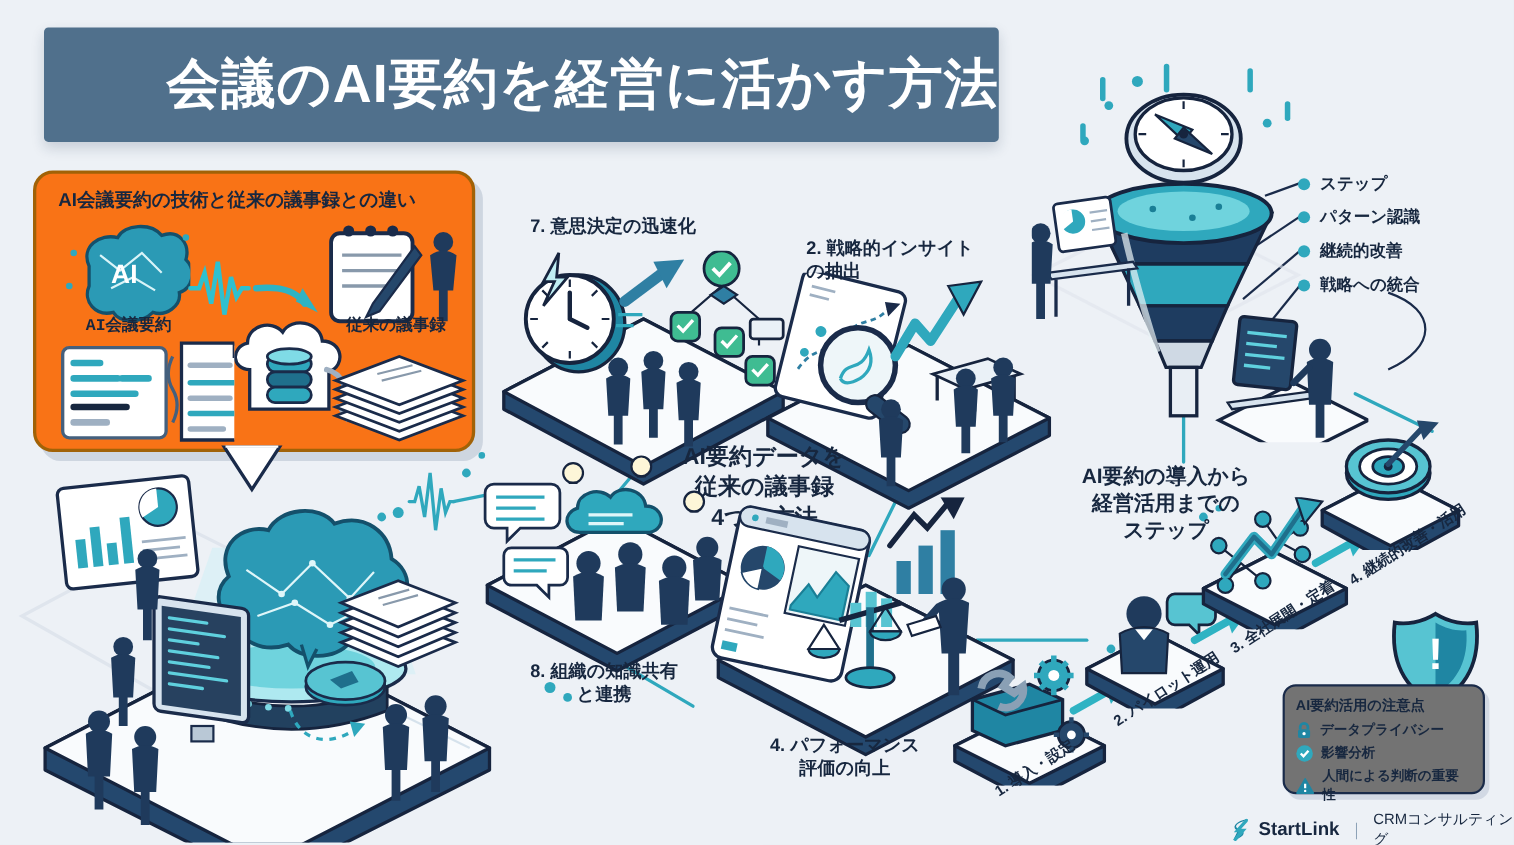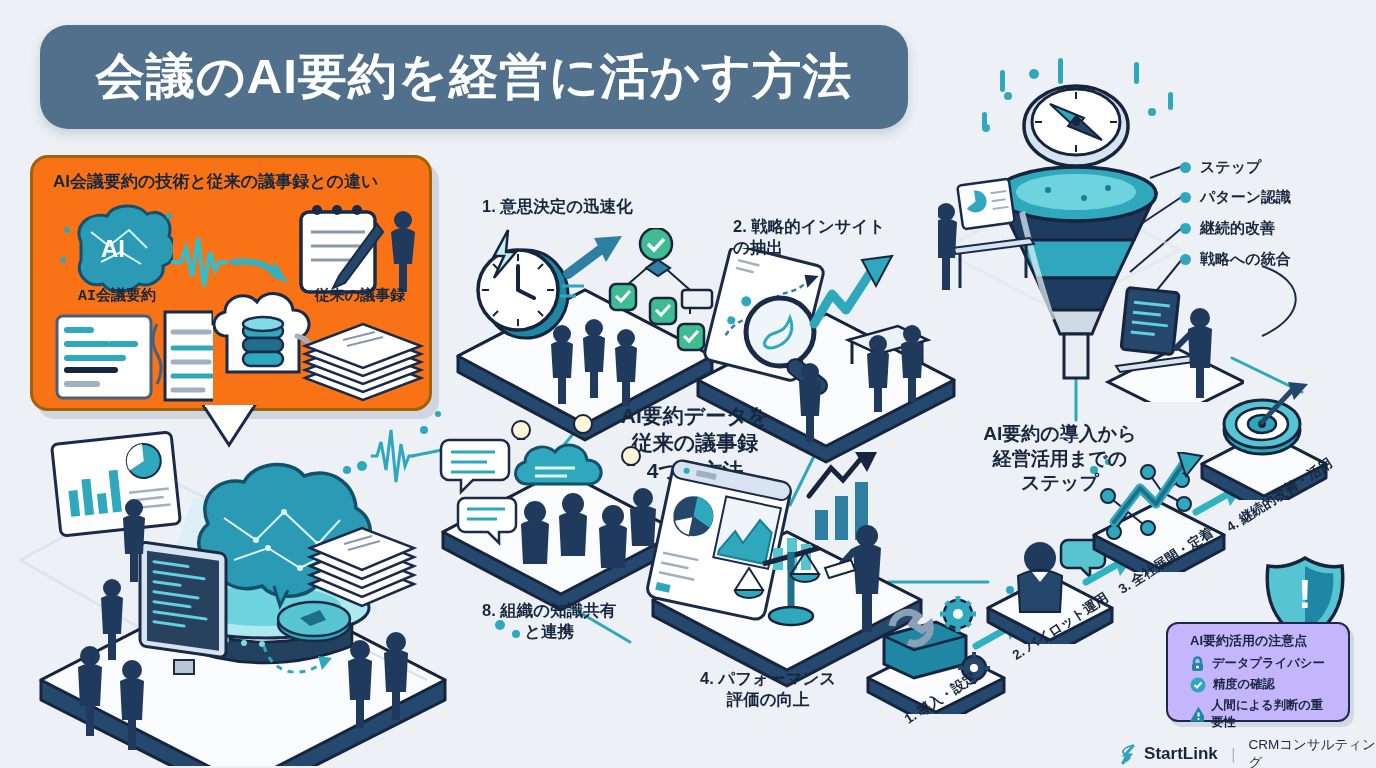--- a/index.html
+++ b/index.html
@@ -1,36 +1,36 @@
 <!DOCTYPE html>
 <html><head>
 <meta charset="utf-8">
 <style>
   html,body{margin:0;padding:0;}
   body{font-family:"Liberation Sans","DejaVu Sans",sans-serif;background:#e7ecf3;}
   .canvas{position:relative;width:1376px;height:768px;background:#edf1f6;overflow:hidden;}
   .abs{position:absolute;}
   .ml{white-space:pre-line;}
-  .banner{left:40px;top:25px;width:868px;height:104px;background:#50708c;border-radius:28px;
-          display:flex;align-items:center;justify-content:center;box-shadow:0 5px 12px rgba(30,50,80,.18);}
+  .banner{left:40px;top:25px;width:868px;height:104px;background:#50708c;border-radius:4px;
+          display:flex;align-items:center;justify-content:flex-end;box-shadow:0 5px 12px rgba(30,50,80,.18);}
   .banner span{color:#ffffff;font-size:49px;font-weight:bold;letter-spacing:1px;}
   .bubble{left:30px;top:155px;width:396px;height:250px;background:#f97316;border:3px solid #a16207;
           border-radius:18px;box-shadow:7px 8px 0 rgba(148,163,184,.35);}
   .bubble-heading{position:absolute;left:20px;top:12px;width:362px;font-size:17px;font-weight:bold;color:#17273f;}
   .bubble-label{position:absolute;font-size:15px;font-weight:bold;color:#17273f;text-align:center;font-family:Liberation Mono, monospace;}
   .method-label{font-size:16.5px;font-weight:bold;color:#17273f;line-height:1.28;}
   .center-head{font-size:21px;font-weight:bold;color:#17273f;text-align:center;line-height:1.3;}
   .fw-head{font-size:19px;font-weight:bold;color:#17273f;line-height:1.3;}
   .fw-item{display:flex;align-items:center;gap:9px;font-size:15px;font-weight:bold;color:#17273f;}
   .fw-dot{width:11px;height:11px;border-radius:50%;background:#2fa8bd;flex:0 0 auto;}
   .steps-head{font-size:19px;font-weight:bold;color:#17273f;text-align:center;line-height:1.3;}
   .step-label{font-size:13.5px;font-weight:bold;color:#17273f;white-space:nowrap;
               transform:rotate(-33deg);transform-origin:0 50%;}
-  .caution-box{left:1166px;top:622px;width:184px;height:100px;background:#c4b5fd;border:2.5px solid #1a2b4a;
-               border-radius:12px;box-shadow:4px 5px 0 rgba(148,163,184,.3);padding:8px 22px;box-sizing:border-box;}
+  .caution-box{left:1166px;top:622px;width:184px;height:100px;background:#737373;border:2.5px solid #1a2b4a;
+               border-radius:12px;box-shadow:4px 5px 0 rgba(148,163,184,.3);padding:8px 10px;box-sizing:border-box;}
   .caution-head{font-size:13px;font-weight:bold;color:#17273f;margin-bottom:5px;}
   .caution-item{display:flex;align-items:center;gap:7px;font-size:12.3px;font-weight:bold;color:#17273f;margin-top:4px;}
   .footer{left:1118px;top:736px;display:flex;align-items:center;gap:8px;}
   .footer .brand{font-size:17px;font-weight:bold;color:#17273f;}
   .footer .div{font-size:15px;color:#8aa0b5;}
   .footer .tag{font-size:13.5px;color:#17273f;}
 </style>
 </head>
 <body>
 
@@ -321,21 +321,21 @@
       <g transform="translate(144,100)">
           <circle cx="0" cy="0" r="9"></circle>
           <path d="M-11 10 Q0 3 11 10 L9 44 L4 44 L4 70 L-4 70 L-4 44 L-9 44 Z"></path>
         </g>
       <g transform="translate(176,110)">
           <circle cx="0" cy="0" r="9"></circle>
           <path d="M-11 10 Q0 3 11 10 L9 44 L4 44 L4 68 L-4 68 L-4 44 L-9 44 Z"></path>
         </g>
     </g>
   </svg>
-  <div class="abs method-label ml" style="left:482px;top:196px">1. 意思決定の迅速化</div>
+  <div class="abs method-label ml" style="left:482px;top:196px">7. 意思決定の迅速化</div>
 
   <svg class="abs" style="left:690px;top:248px" width="272" height="220">
     <path d="M136 66 L264 132 L264 148 L136 214 L8 148 L8 132 Z" fill="#24486e" stroke="#16243e" stroke-width="3" stroke-linejoin="round"></path>
     <path d="M136 66 L264 132 L136 198 L8 132 Z" fill="#f9fbfd" stroke="#16243e" stroke-width="3" stroke-linejoin="round"></path>
     <g>
       <rect x="26" y="6" width="96" height="118" rx="8" fill="#ffffff" stroke="#1a2b4a" stroke-width="3" transform="rotate(14 74 65)"></rect>
       <g transform="rotate(14 74 65)">
         <path d="M42 96 C52 70 66 78 76 56 C86 36 98 42 108 24" fill="none" stroke="#2f7fa3" stroke-width="2.5" stroke-dasharray="5 4"></path>
         <polygon points="104,18 118,16 110,30" fill="#1a2b4a"></polygon>
         <g stroke="#9fb0c2" stroke-width="2.5">
@@ -673,21 +673,21 @@
         <rect x="2" y="7" width="11" height="8" rx="2" fill="#1f86a3"></rect>
         <circle cx="7.5" cy="11" r="1.5" fill="#ffffff"></circle>
       </svg>
       <span>データプライバシー</span>
     </div>
     <div class="caution-item">
       <svg width="16" height="16">
         <circle cx="8" cy="8" r="7.5" fill="#2fa8bd"></circle>
         <path d="M4.5 8 l2.5 2.5 l4.5 -5" fill="none" stroke="#ffffff" stroke-width="2.2"></path>
       </svg>
-      <span>精度の確認</span>
+      <span>影響分析</span>
     </div>
     <div class="caution-item">
       <svg width="17" height="15">
         <path d="M8.5 1 L16 14 L1 14 Z" fill="#1f86a3" stroke="#1f86a3" stroke-width="1.5" stroke-linejoin="round"></path>
         <path d="M8.5 5.5 v4" stroke="#ffffff" stroke-width="2"></path>
         <circle cx="8.5" cy="12" r="1.1" fill="#ffffff"></circle>
       </svg>
       <span>人間による判断の重要性</span>
     </div>
   </div>

